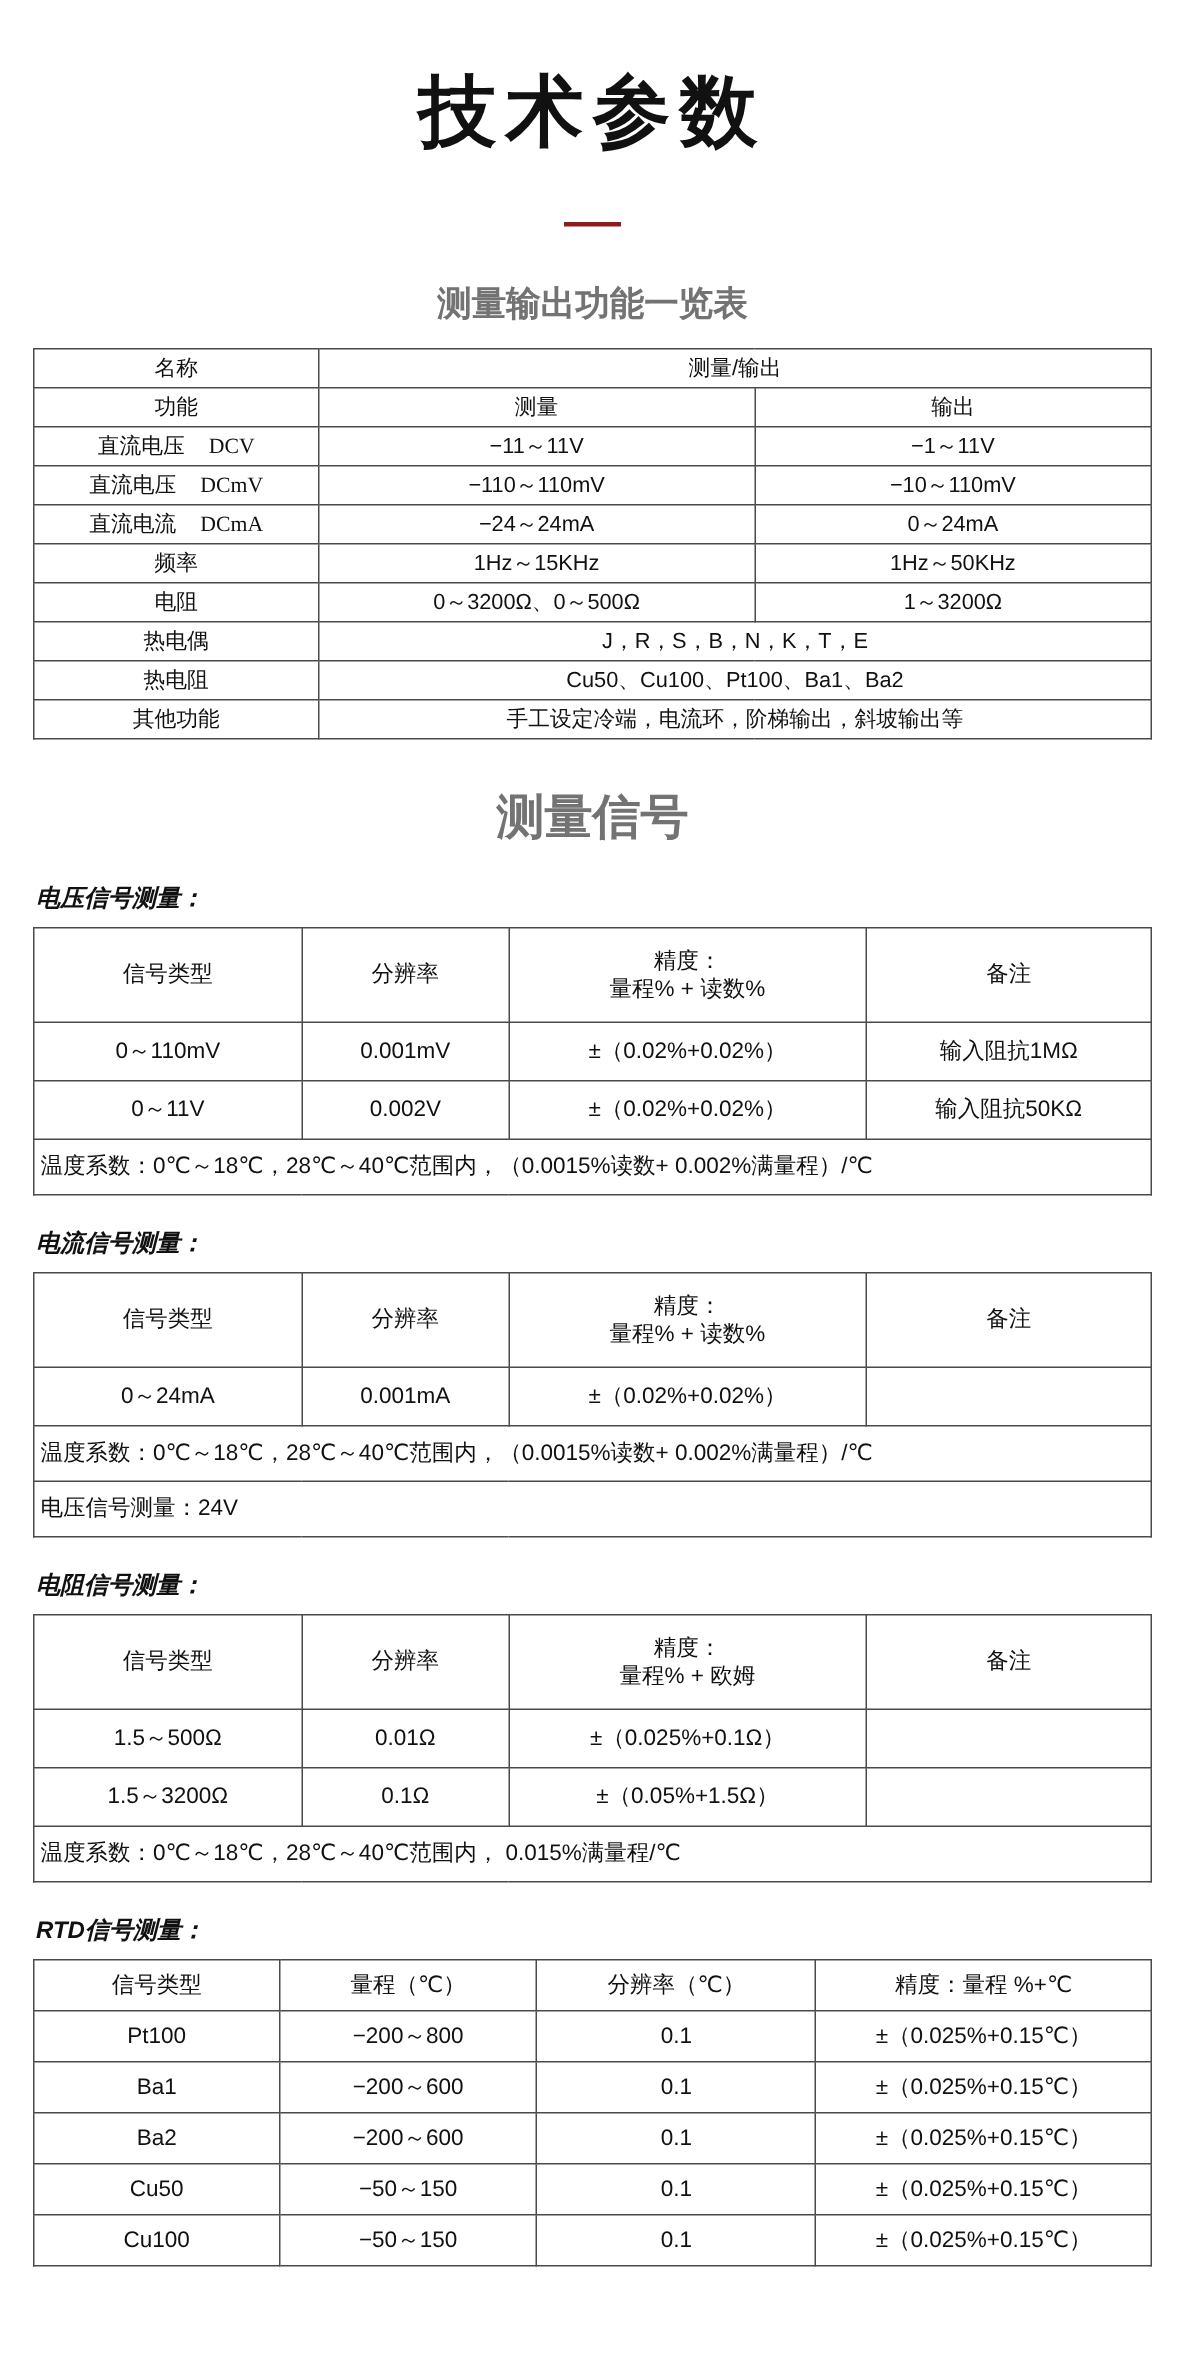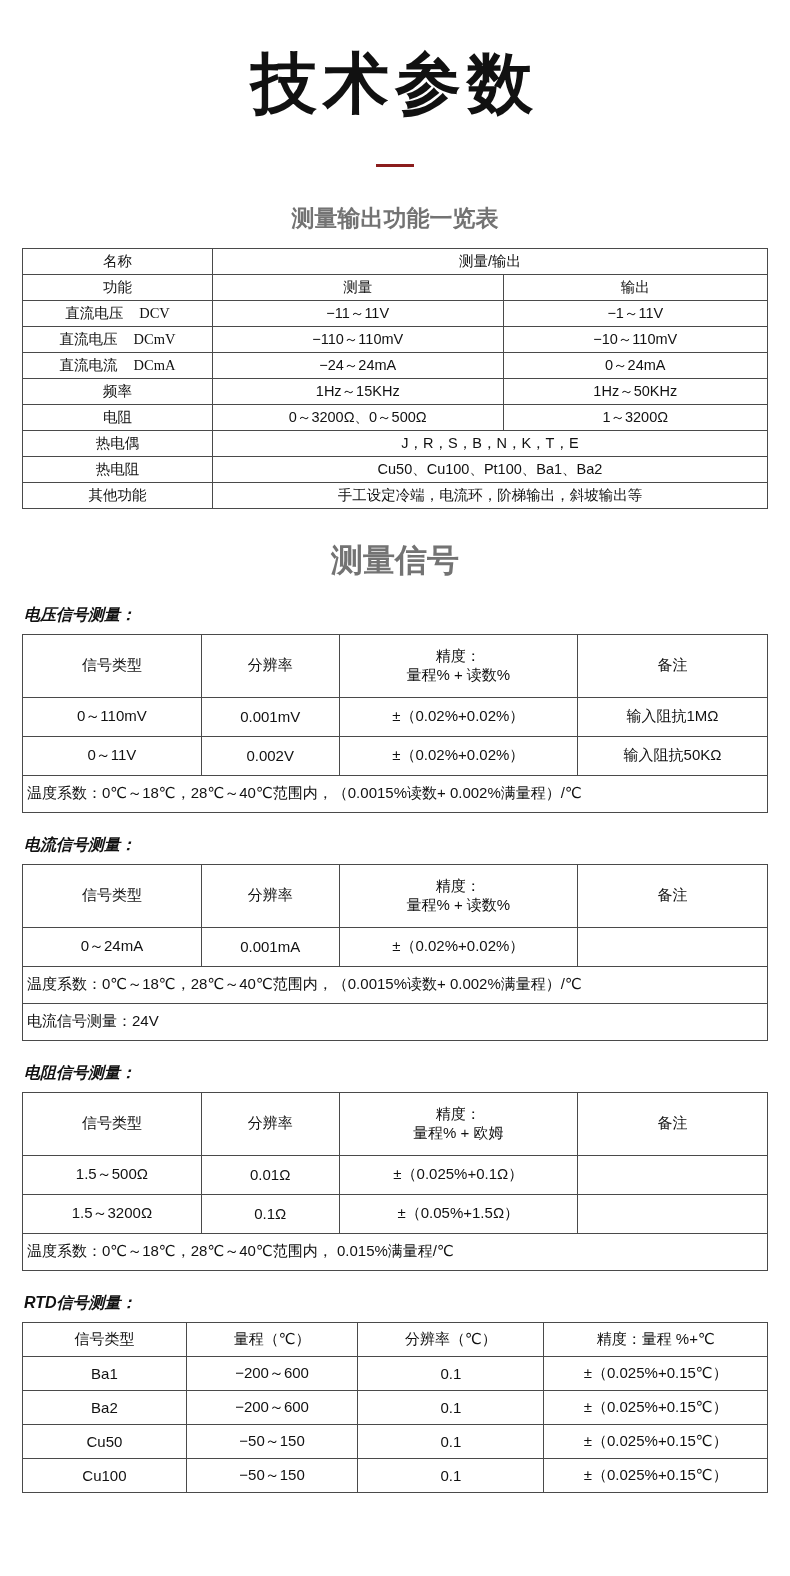--- a/index.html
+++ b/index.html
@@ -17,21 +17,21 @@
     width: 790px;
     min-height: 1576px;
     position: relative;
     box-sizing: border-box;
     padding: 0 22px 20px 22px;
   }
 
   
   .main-title {
     text-align: center;
-    font-size: 66px;
+    font-size: 52px;
     font-weight: 700;
     letter-spacing: 6px;
     margin: 46px 0 0 0;
     line-height: 1.15;
     color: #111;
     font-family: "DejaVu Sans", "Liberation Sans", sans-serif;
   }
   .title-rule {
     width: 38px;
     height: 3px;
@@ -243,21 +243,21 @@
       <tr>
         <td>0～24mA</td>
         <td>0.001mA</td>
         <td>±（0.02%+0.02%）</td>
         <td></td>
       </tr>
       <tr>
         <td class="note" colspan="4">温度系数：0℃～18℃，28℃～40℃范围内，（0.0015%读数+  0.002%满量程）/℃</td>
       </tr>
       <tr>
-        <td class="note" colspan="4">电流信号测量：24V</td>
+        <td class="note" colspan="4">电压信号测量：24V</td>
       </tr>
     </tbody>
   </table>
 
   <div class="sub-label">电阻信号测量：</div>
   <table class="t-meas">
     <colgroup>
       <col style="width:24%">
       <col style="width:18.5%">
       <col style="width:32%">
@@ -300,20 +300,26 @@
       <col style="width:30%">
     </colgroup>
     <tbody>
       <tr>
         <td>信号类型</td>
         <td>量程（℃）</td>
         <td>分辨率（℃）</td>
         <td>精度：量程 %+℃</td>
       </tr>
       <tr>
+        <td>Pt100</td>
+        <td>−200～800</td>
+        <td>0.1</td>
+        <td>±（0.025%+0.15℃）</td>
+      </tr>
+      <tr>
         <td>Ba1</td>
         <td>−200～600</td>
         <td>0.1</td>
         <td>±（0.025%+0.15℃）</td>
       </tr>
       <tr>
         <td>Ba2</td>
         <td>−200～600</td>
         <td>0.1</td>
         <td>±（0.025%+0.15℃）</td>

